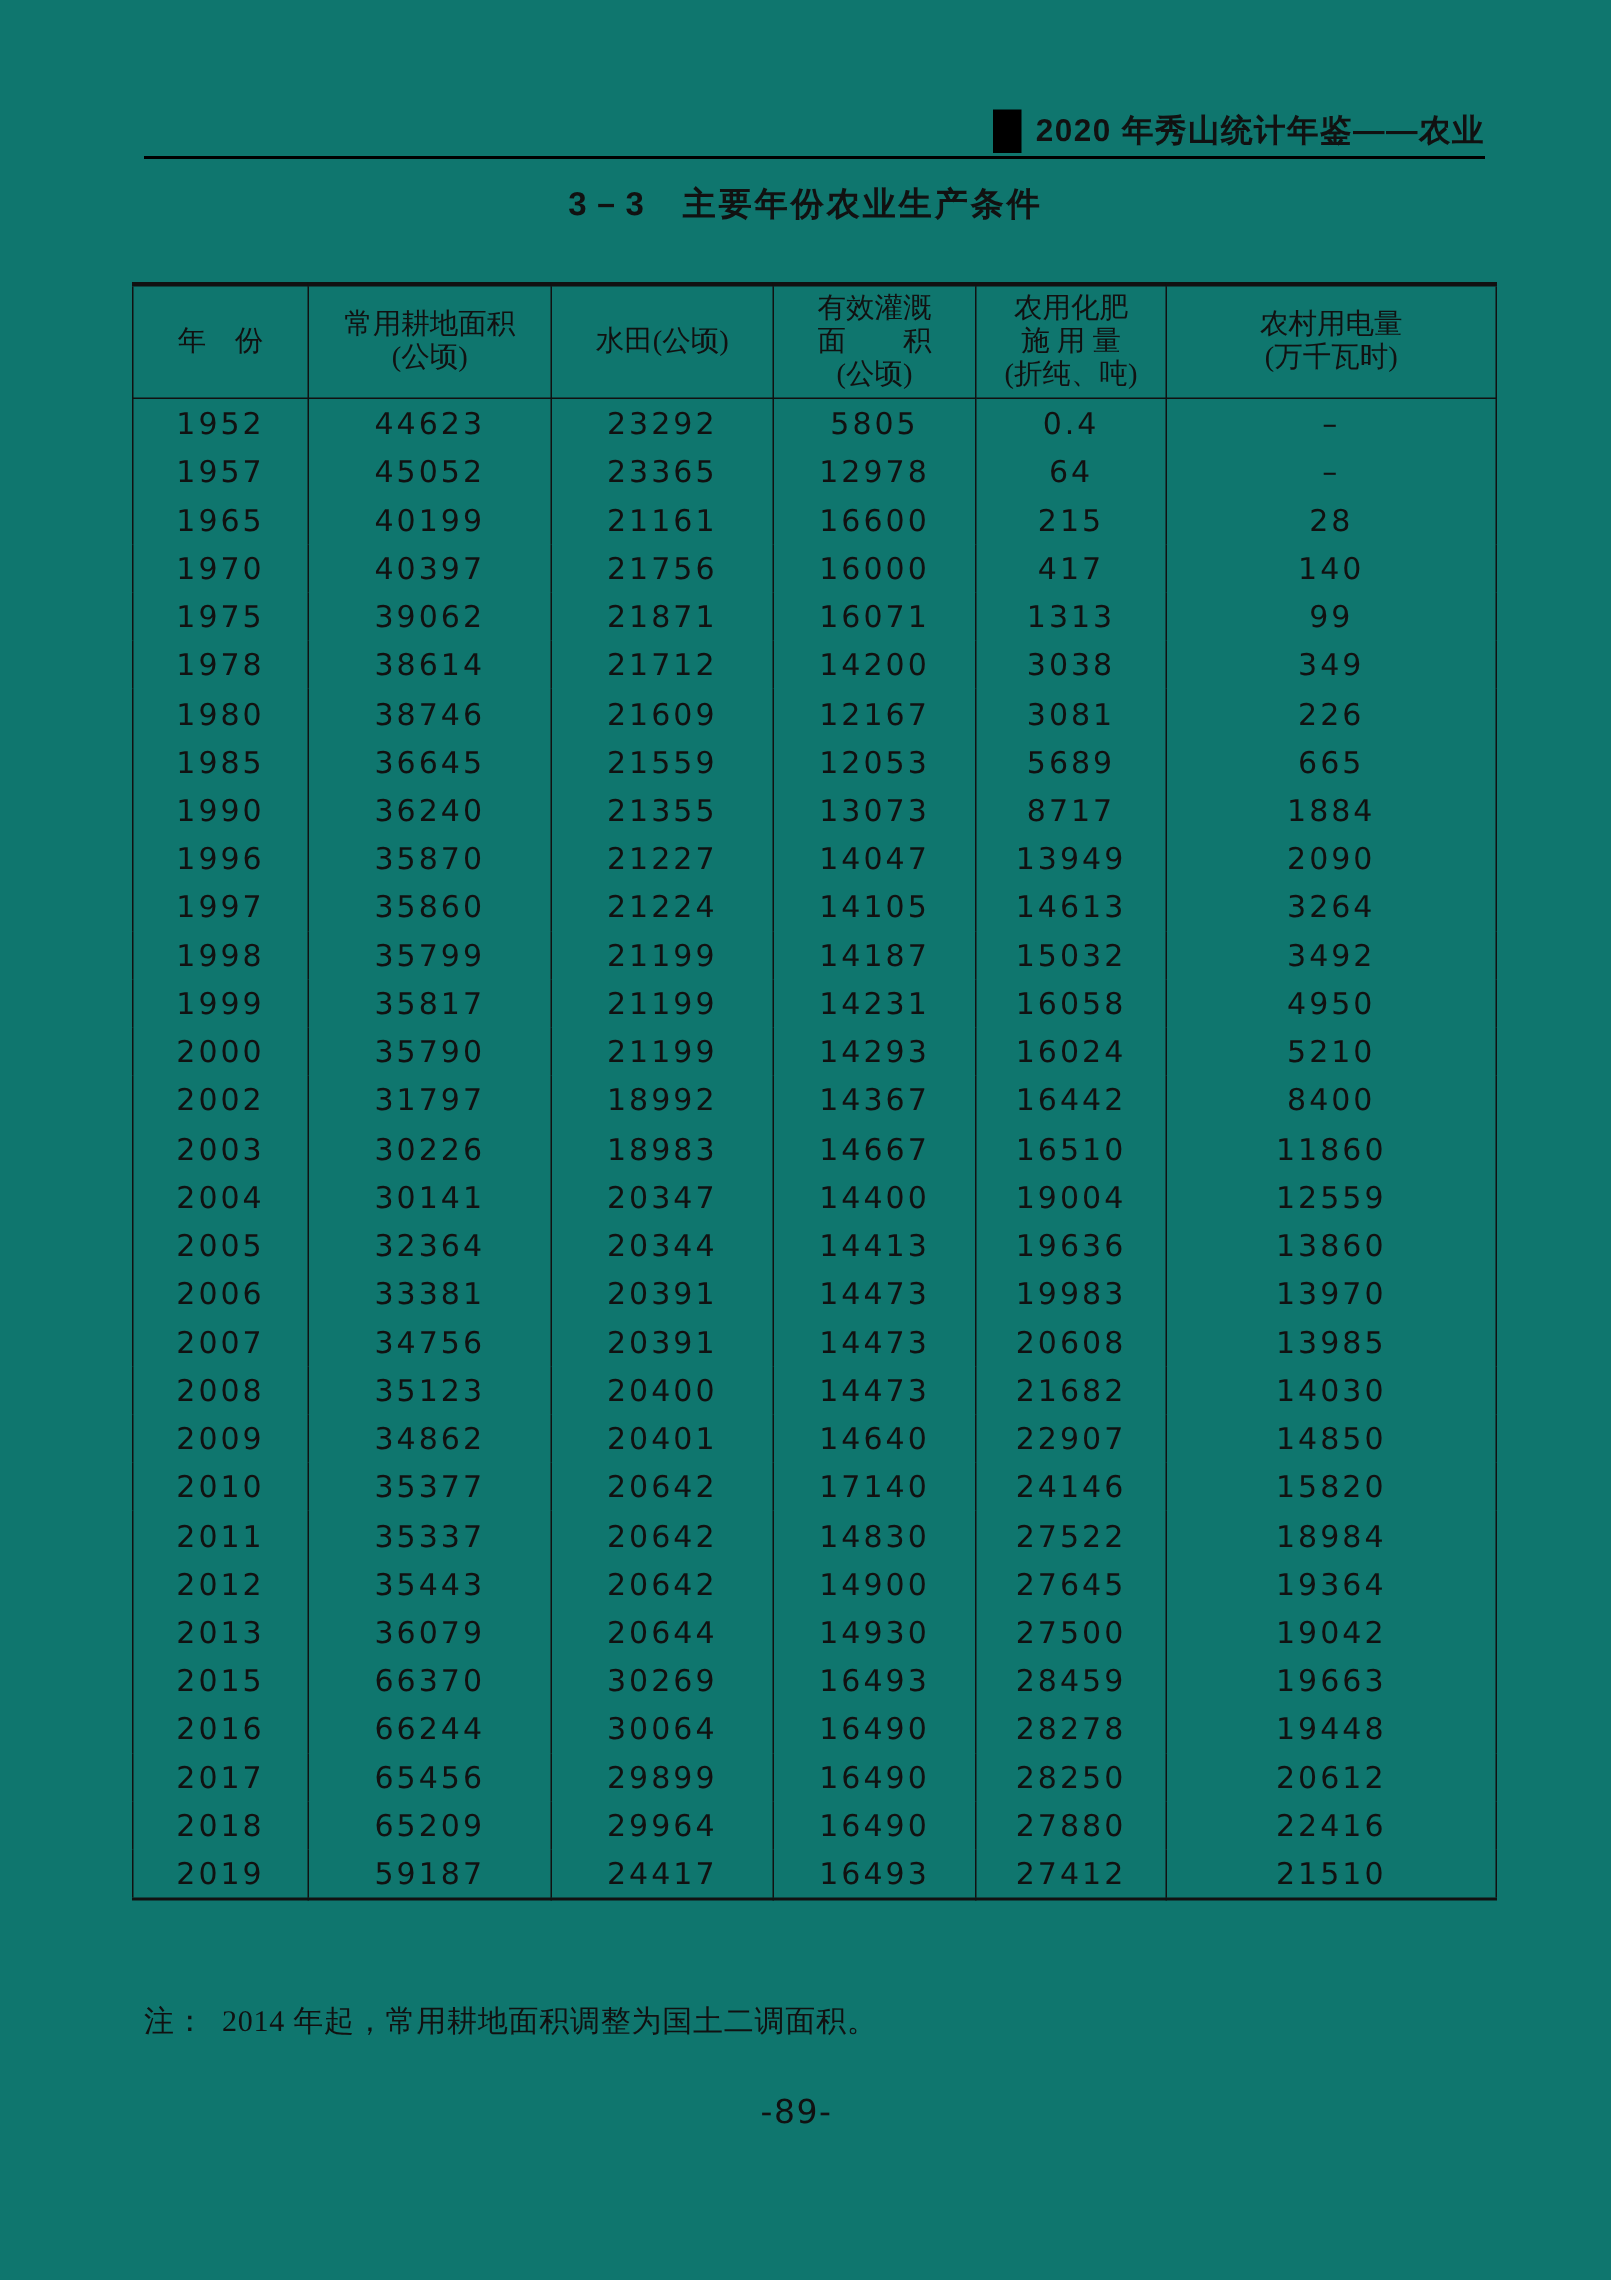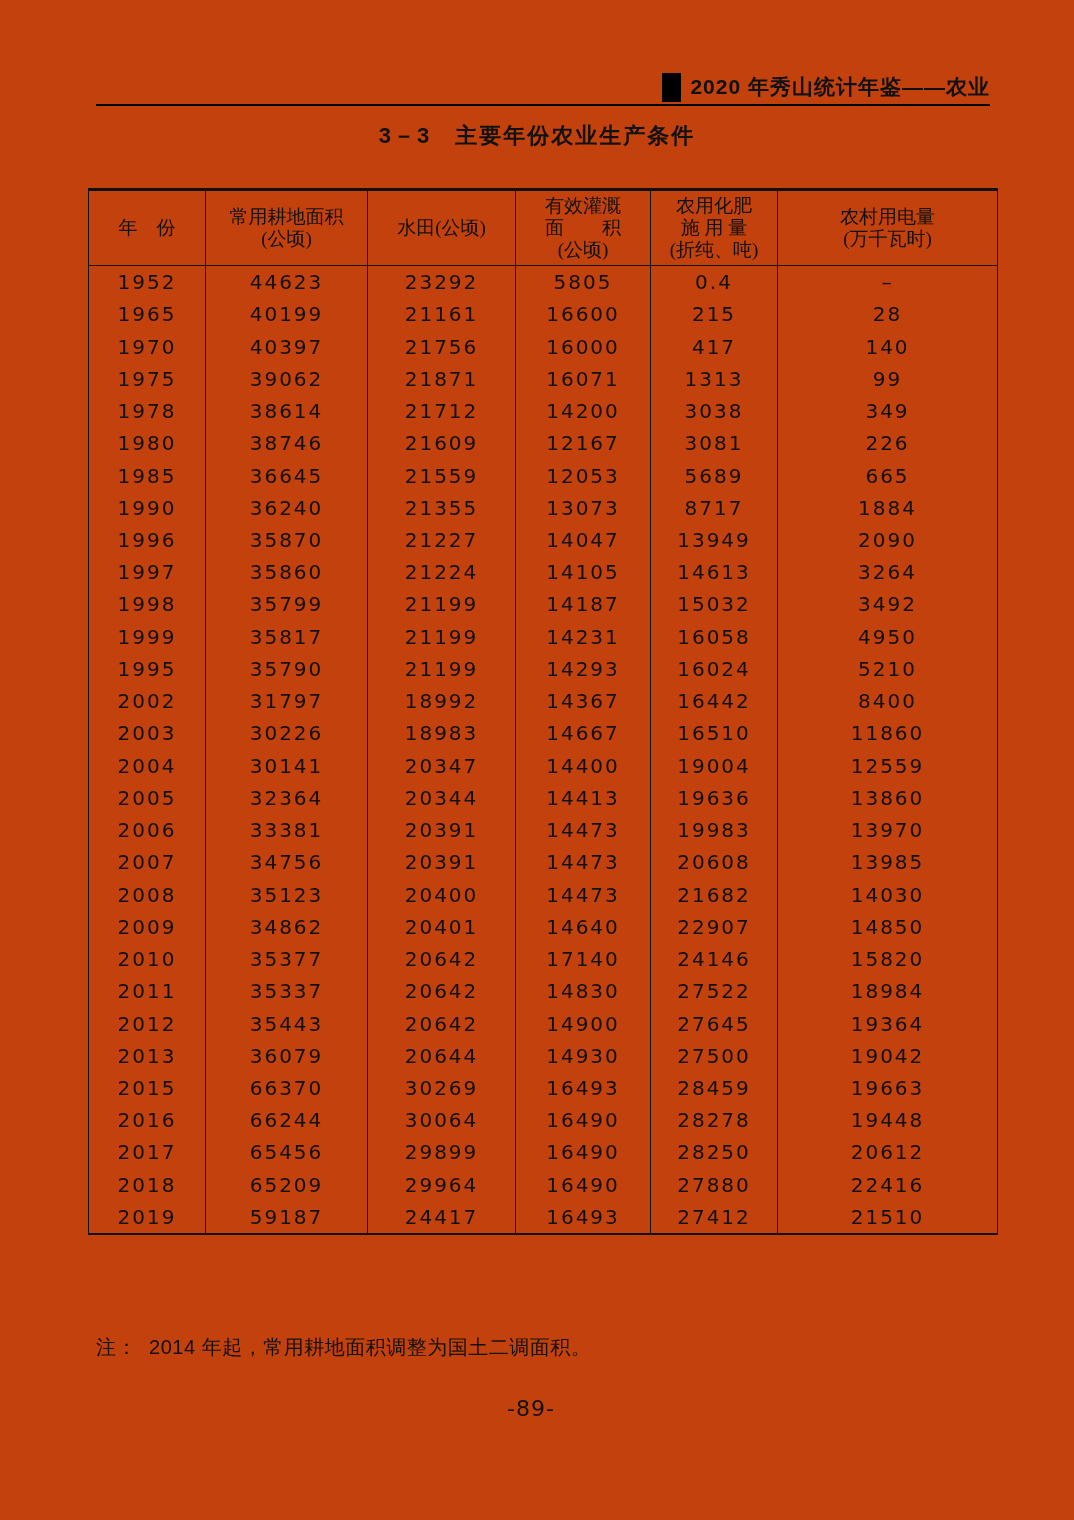--- a/index.html
+++ b/index.html
@@ -4,21 +4,21 @@
 <style>
   html, body {
     margin: 0;
     padding: 0;
     background: #ffffff;
   }
   .page {
     position: relative;
     width: 1074px;
     height: 1520px;
-    background: #c2410c;
+    background: #0f766e;
     color: #111111;
     font-family: "Liberation Serif", serif;
     overflow: hidden;
   }
 
   
   .page-header {
     position: absolute;
     top: 72px;
     left: 96px;
@@ -101,21 +101,21 @@
   table.stat-table th .hline { white-space: pre; }
 
   
   .table-note {
     position: absolute;
     top: 1334px;
     left: 96px;
     margin: 0;
     font-size: 20px;
     letter-spacing: 0.5px;
-    font-family: Liberation Sans, sans-serif;
+    font-family: Liberation Serif, serif;
     white-space: pre;
   }
 
   
   .page-number {
     position: absolute;
     top: 1396px;
     left: 0;
     width: 1062px;
     text-align: center;
@@ -177,20 +177,28 @@
     <tbody>
         <tr>
           <td>1952</td>
           <td>44623</td>
           <td>23292</td>
           <td>5805</td>
           <td>0.4</td>
           <td>–</td>
         </tr>
         <tr>
+          <td>1957</td>
+          <td>45052</td>
+          <td>23365</td>
+          <td>12978</td>
+          <td>64</td>
+          <td>–</td>
+        </tr>
+        <tr>
           <td>1965</td>
           <td>40199</td>
           <td>21161</td>
           <td>16600</td>
           <td>215</td>
           <td>28</td>
         </tr>
         <tr>
           <td>1970</td>
           <td>40397</td>
@@ -265,21 +273,21 @@
         </tr>
         <tr>
           <td>1999</td>
           <td>35817</td>
           <td>21199</td>
           <td>14231</td>
           <td>16058</td>
           <td>4950</td>
         </tr>
         <tr>
-          <td>1995</td>
+          <td>2000</td>
           <td>35790</td>
           <td>21199</td>
           <td>14293</td>
           <td>16024</td>
           <td>5210</td>
         </tr>
         <tr>
           <td>2002</td>
           <td>31797</td>
           <td>18992</td>

